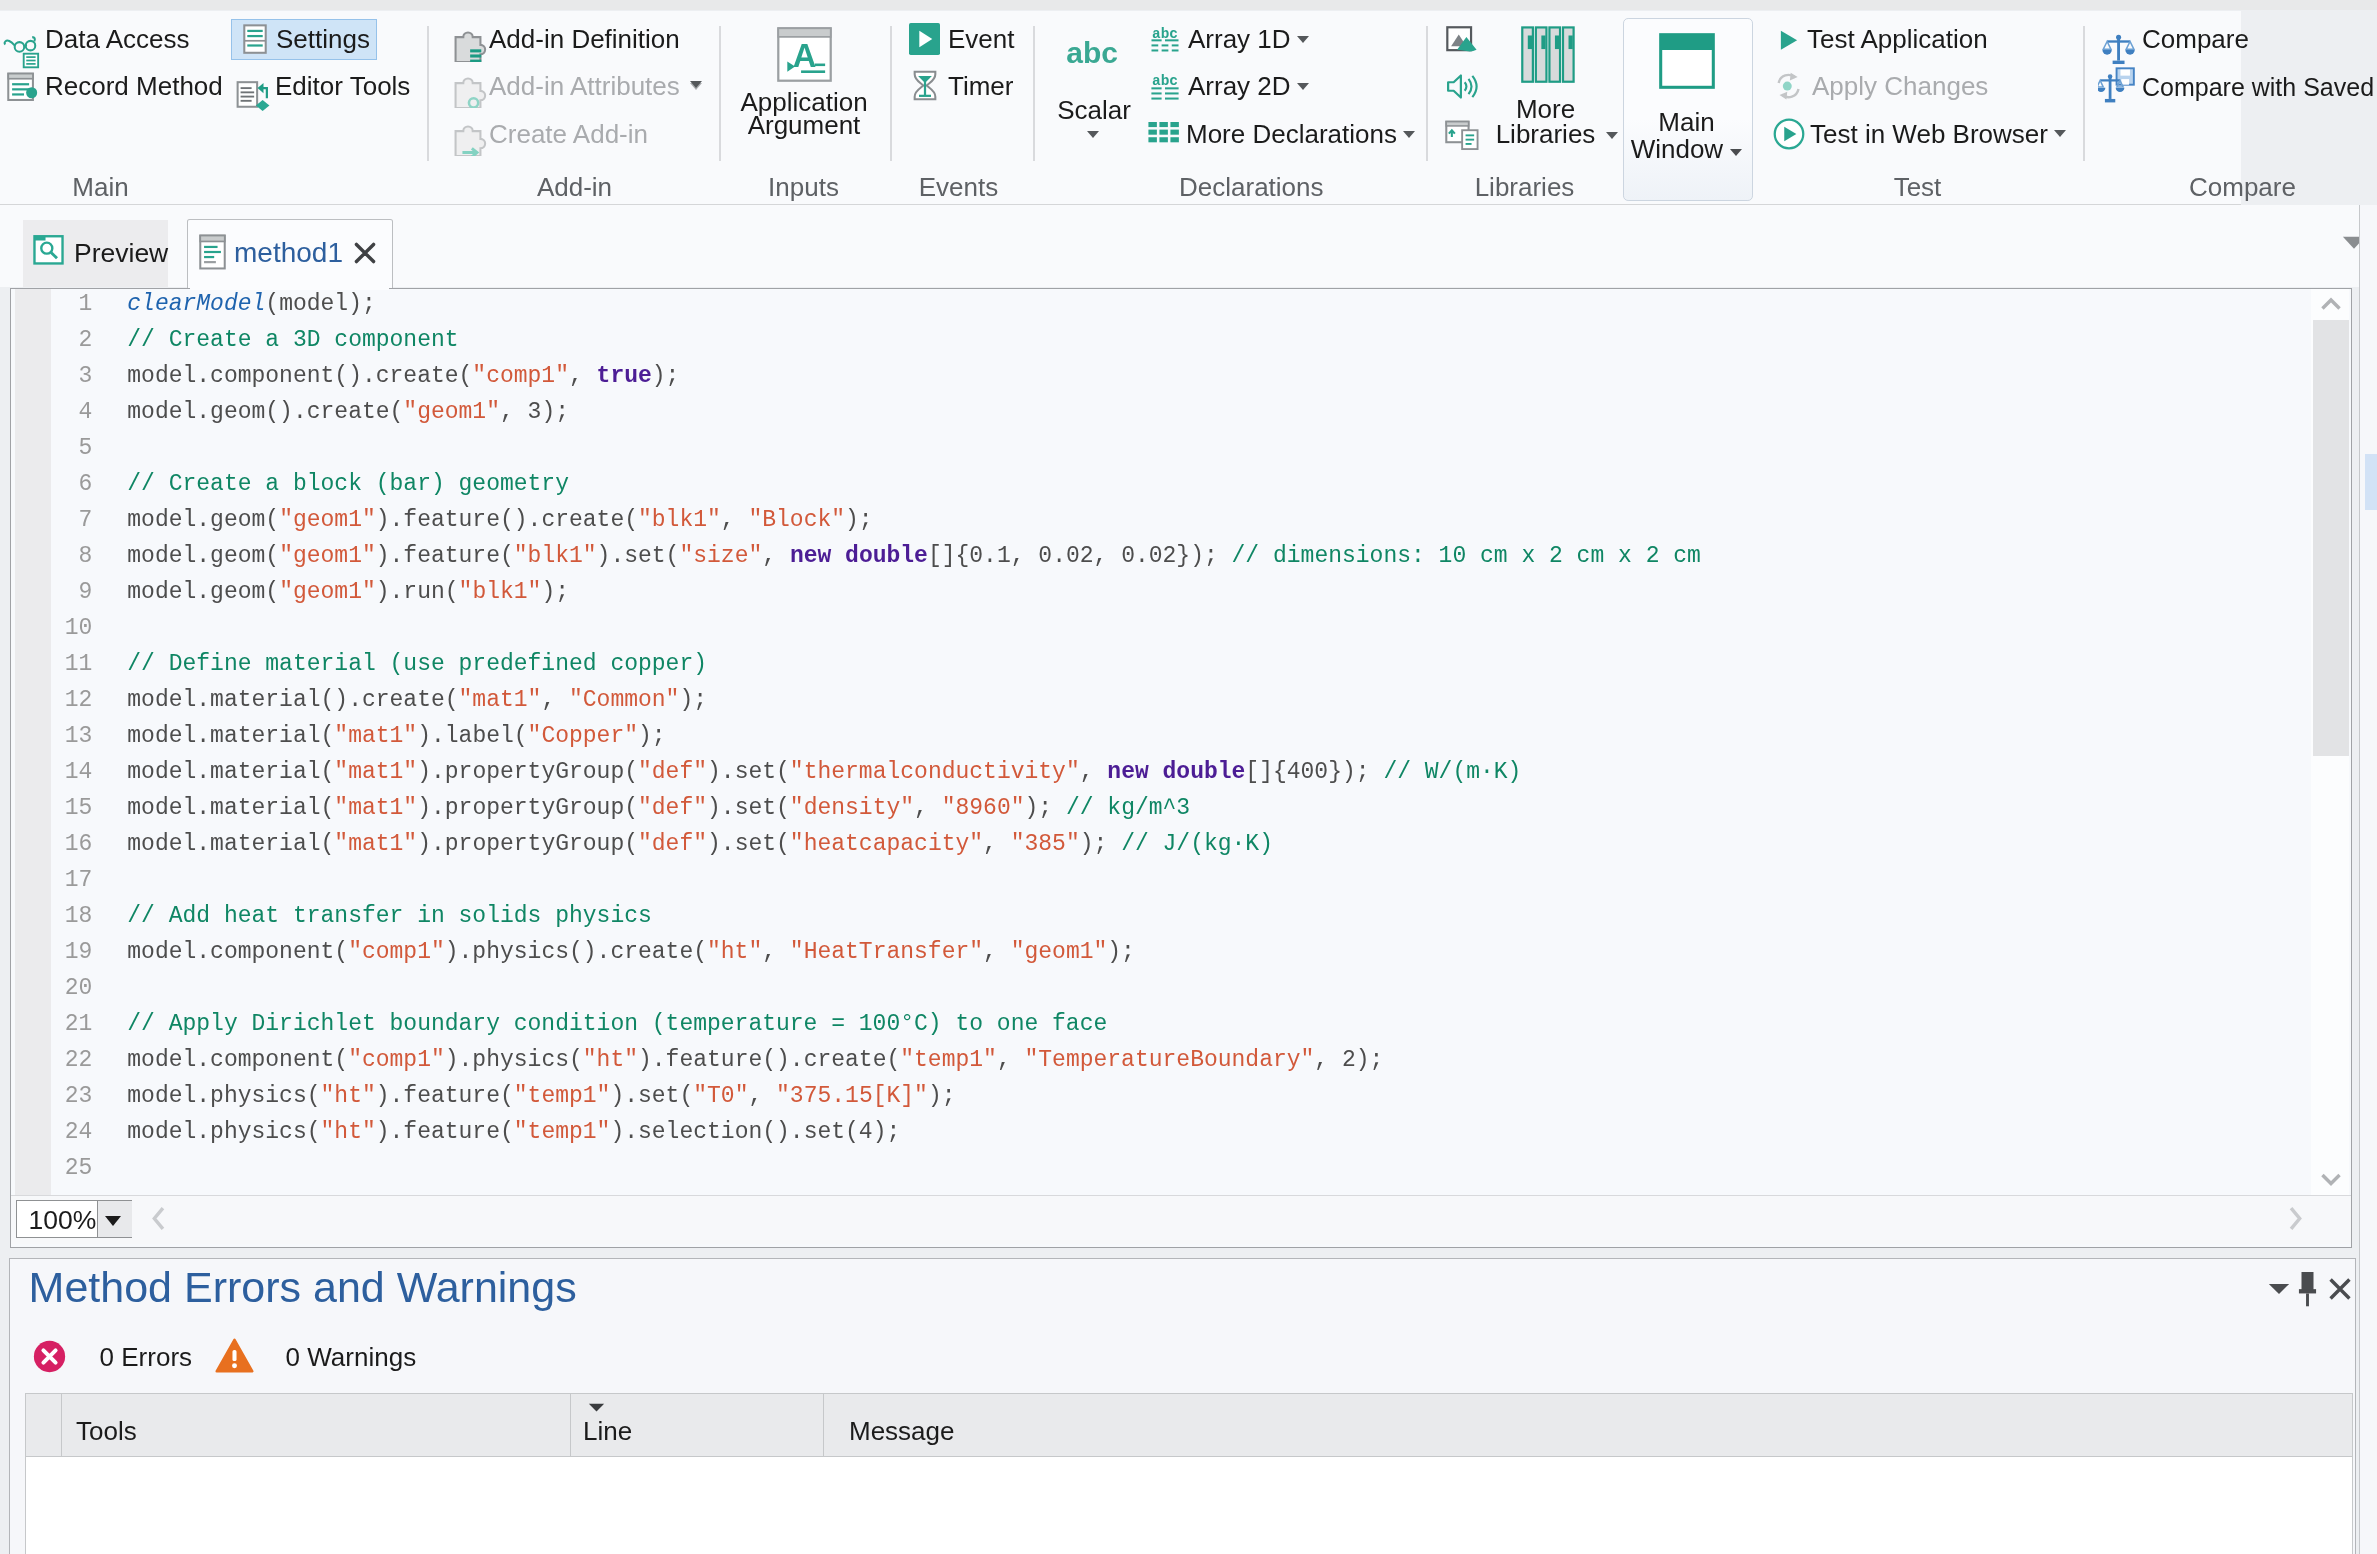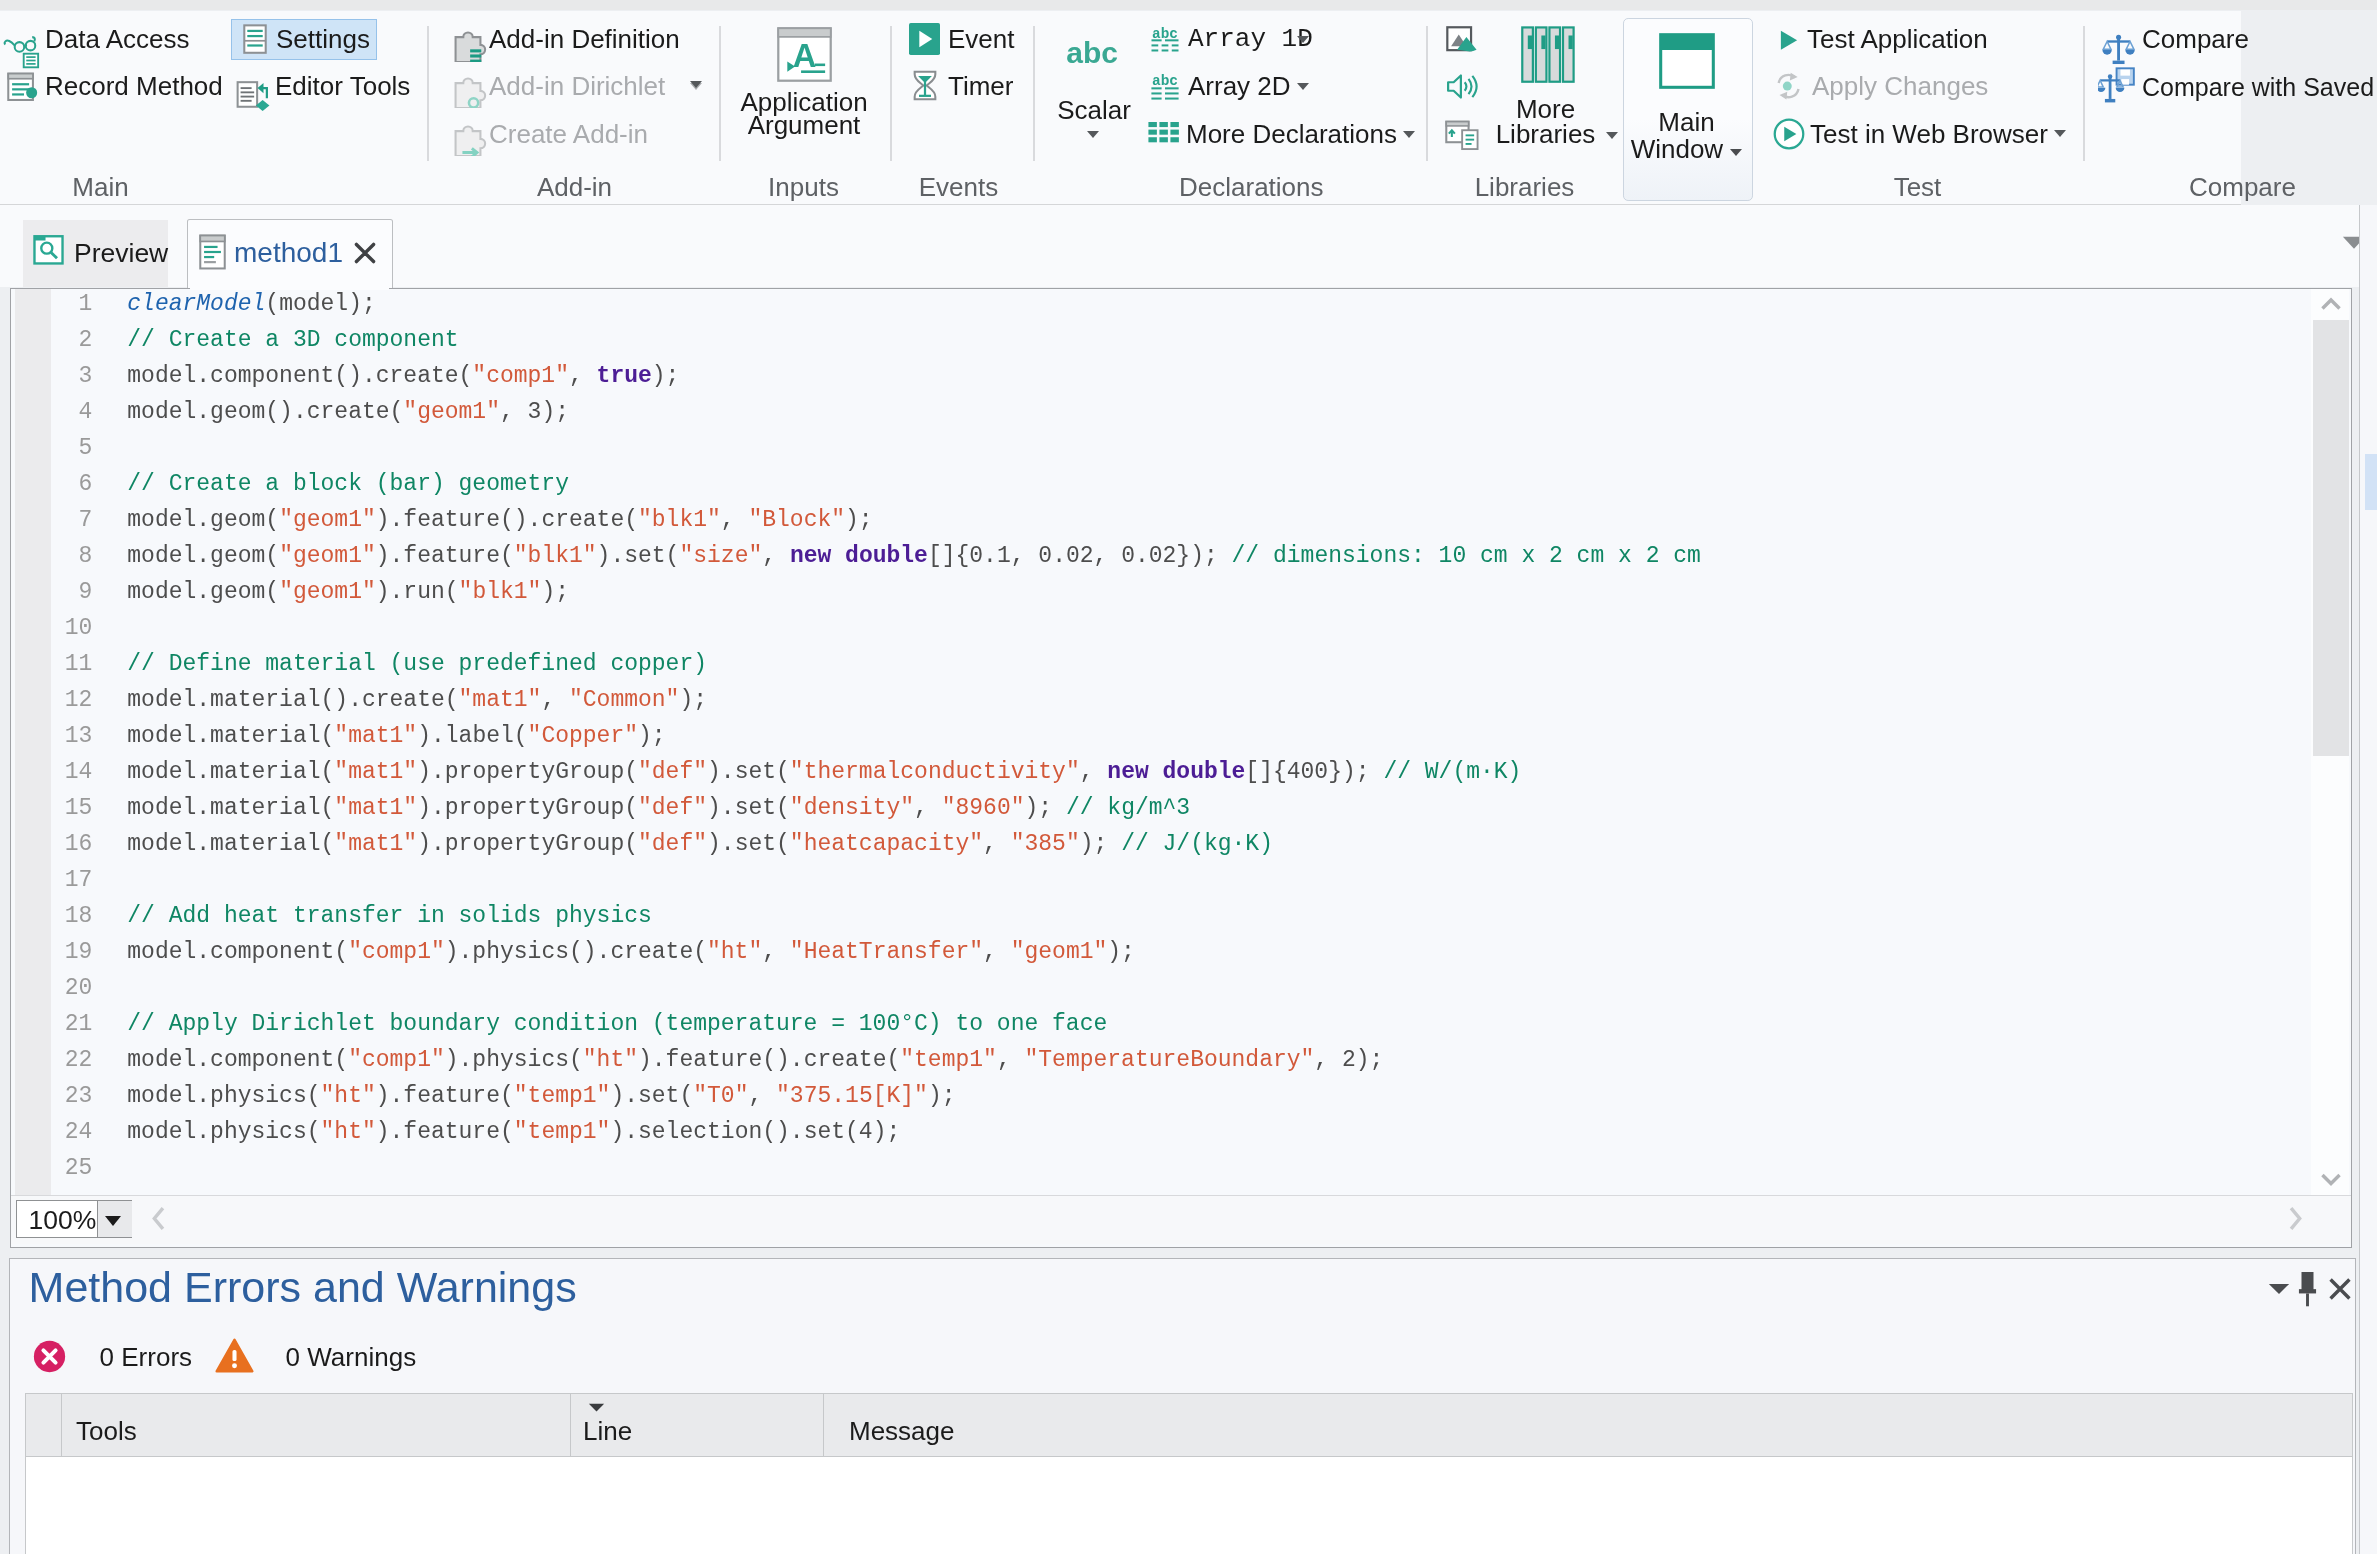--- a/index.html
+++ b/index.html
@@ -73,21 +73,21 @@
  <path d="M4 13 h9 a5.5 5.5 0 1 1 11 0 h9 v9 a5.5 5.5 0 1 1 0 11 v9 h-29 z" fill="#d9dbdc" stroke="#8e9194" stroke-width="2.4"></path>
  <line x1="21" y1="29" x2="34" y2="29" stroke="#1c9b84" stroke-width="3.6"></line>
  <line x1="21" y1="35" x2="34" y2="35" stroke="#1c9b84" stroke-width="3.6"></line>
  <line x1="21" y1="41" x2="34" y2="41" stroke="#1c9b84" stroke-width="3.6"></line>
 </svg>
 <div class="t" style="left:489px;top:15.4px;">Add-in Definition</div>
 <svg class="abs" style="left:452px;top:61px" width="38" height="36" viewBox="0 0 44 42">
  <path d="M4 13 h9 a5.5 5.5 0 1 1 11 0 h9 v9 a5.5 5.5 0 1 1 0 11 v9 h-29 z" fill="#efeff0" stroke="#c3c5c7" stroke-width="2.4"></path>
  <circle cx="25" cy="36" r="5.4" fill="none" stroke="#8fd4c6" stroke-width="3"></circle>
 </svg>
-<div class="t g" style="left:489px;top:62px;">Add-in Dirichlet</div>
+<div class="t g" style="left:489px;top:62px;">Add-in Attributes</div>
 <div class="caretsm caretg" style="left:690px;top:72px;"></div>
 <svg class="abs" style="left:452px;top:109px" width="38" height="36" viewBox="0 0 44 42">
  <path d="M4 13 h9 a5.5 5.5 0 1 1 11 0 h9 v9 a5.5 5.5 0 1 1 0 11 v9 h-29 z" fill="#efeff0" stroke="#c3c5c7" stroke-width="2.4"></path>
  <path d="M12 38 h16 m-5 -5 l6 5 -6 5" fill="none" stroke="#84d2c2" stroke-width="3.4"></path>
 </svg>
 <div class="t g" style="left:489px;top:110px;">Create Add-in</div>
 <div class="lbl" style="left:523px;top:163px;width:103px;">Add-in</div>
 <div class="sep" style="left:719px;"></div>
 
 <div class="caretsm" style="left:690px;top:70px;"></div>
@@ -127,21 +127,21 @@
  <text x="20" y="14" font-family="Liberation Mono,monospace" font-size="17" font-weight="bold" fill="#29a38d" text-anchor="middle">abc</text>
  <line x1="4" y1="17" x2="16" y2="17" stroke="#29a38d" stroke-width="2.4"></line>
       <line x1="20" y1="17" x2="36" y2="17" stroke="#29a38d" stroke-width="2.4"></line>
  <line x1="4" y1="23" x2="12" y2="23" stroke="#29a38d" stroke-width="2.4"></line>
       <line x1="16" y1="23" x2="24" y2="23" stroke="#29a38d" stroke-width="2.4"></line>
       <line x1="28" y1="23" x2="36" y2="23" stroke="#29a38d" stroke-width="2.4"></line>
  <line x1="4" y1="29" x2="12" y2="29" stroke="#29a38d" stroke-width="2.4"></line>
       <line x1="16" y1="29" x2="24" y2="29" stroke="#29a38d" stroke-width="2.4"></line>
       <line x1="28" y1="29" x2="36" y2="29" stroke="#29a38d" stroke-width="2.4"></line>
 </svg>
-<div class="t" style="left:1188px;top:15.4px;font-family:Liberation Mono, monospace;">Array 1D</div>
+<div class="t" style="left:1188px;top:15.4px;">Array 1D</div>
 <div class="caretsm" style="left:1297px;top:25px;"></div>
 <svg class="abs" style="left:1148px;top:62px" width="34" height="29" viewBox="0 0 40 34">
  <text x="20" y="14" font-family="Liberation Mono,monospace" font-size="17" font-weight="bold" fill="#29a38d" text-anchor="middle">abc</text>
  <line x1="4" y1="18" x2="16" y2="18" stroke="#29a38d" stroke-width="2.4"></line>
       <line x1="20" y1="18" x2="36" y2="18" stroke="#29a38d" stroke-width="2.4"></line>
  <line x1="4" y1="24" x2="16" y2="24" stroke="#29a38d" stroke-width="2.4"></line>
       <line x1="20" y1="24" x2="36" y2="24" stroke="#29a38d" stroke-width="2.4"></line>
  <line x1="4" y1="30" x2="16" y2="30" stroke="#29a38d" stroke-width="2.4"></line>
       <line x1="20" y1="30" x2="36" y2="30" stroke="#29a38d" stroke-width="2.4"></line>
 </svg>

